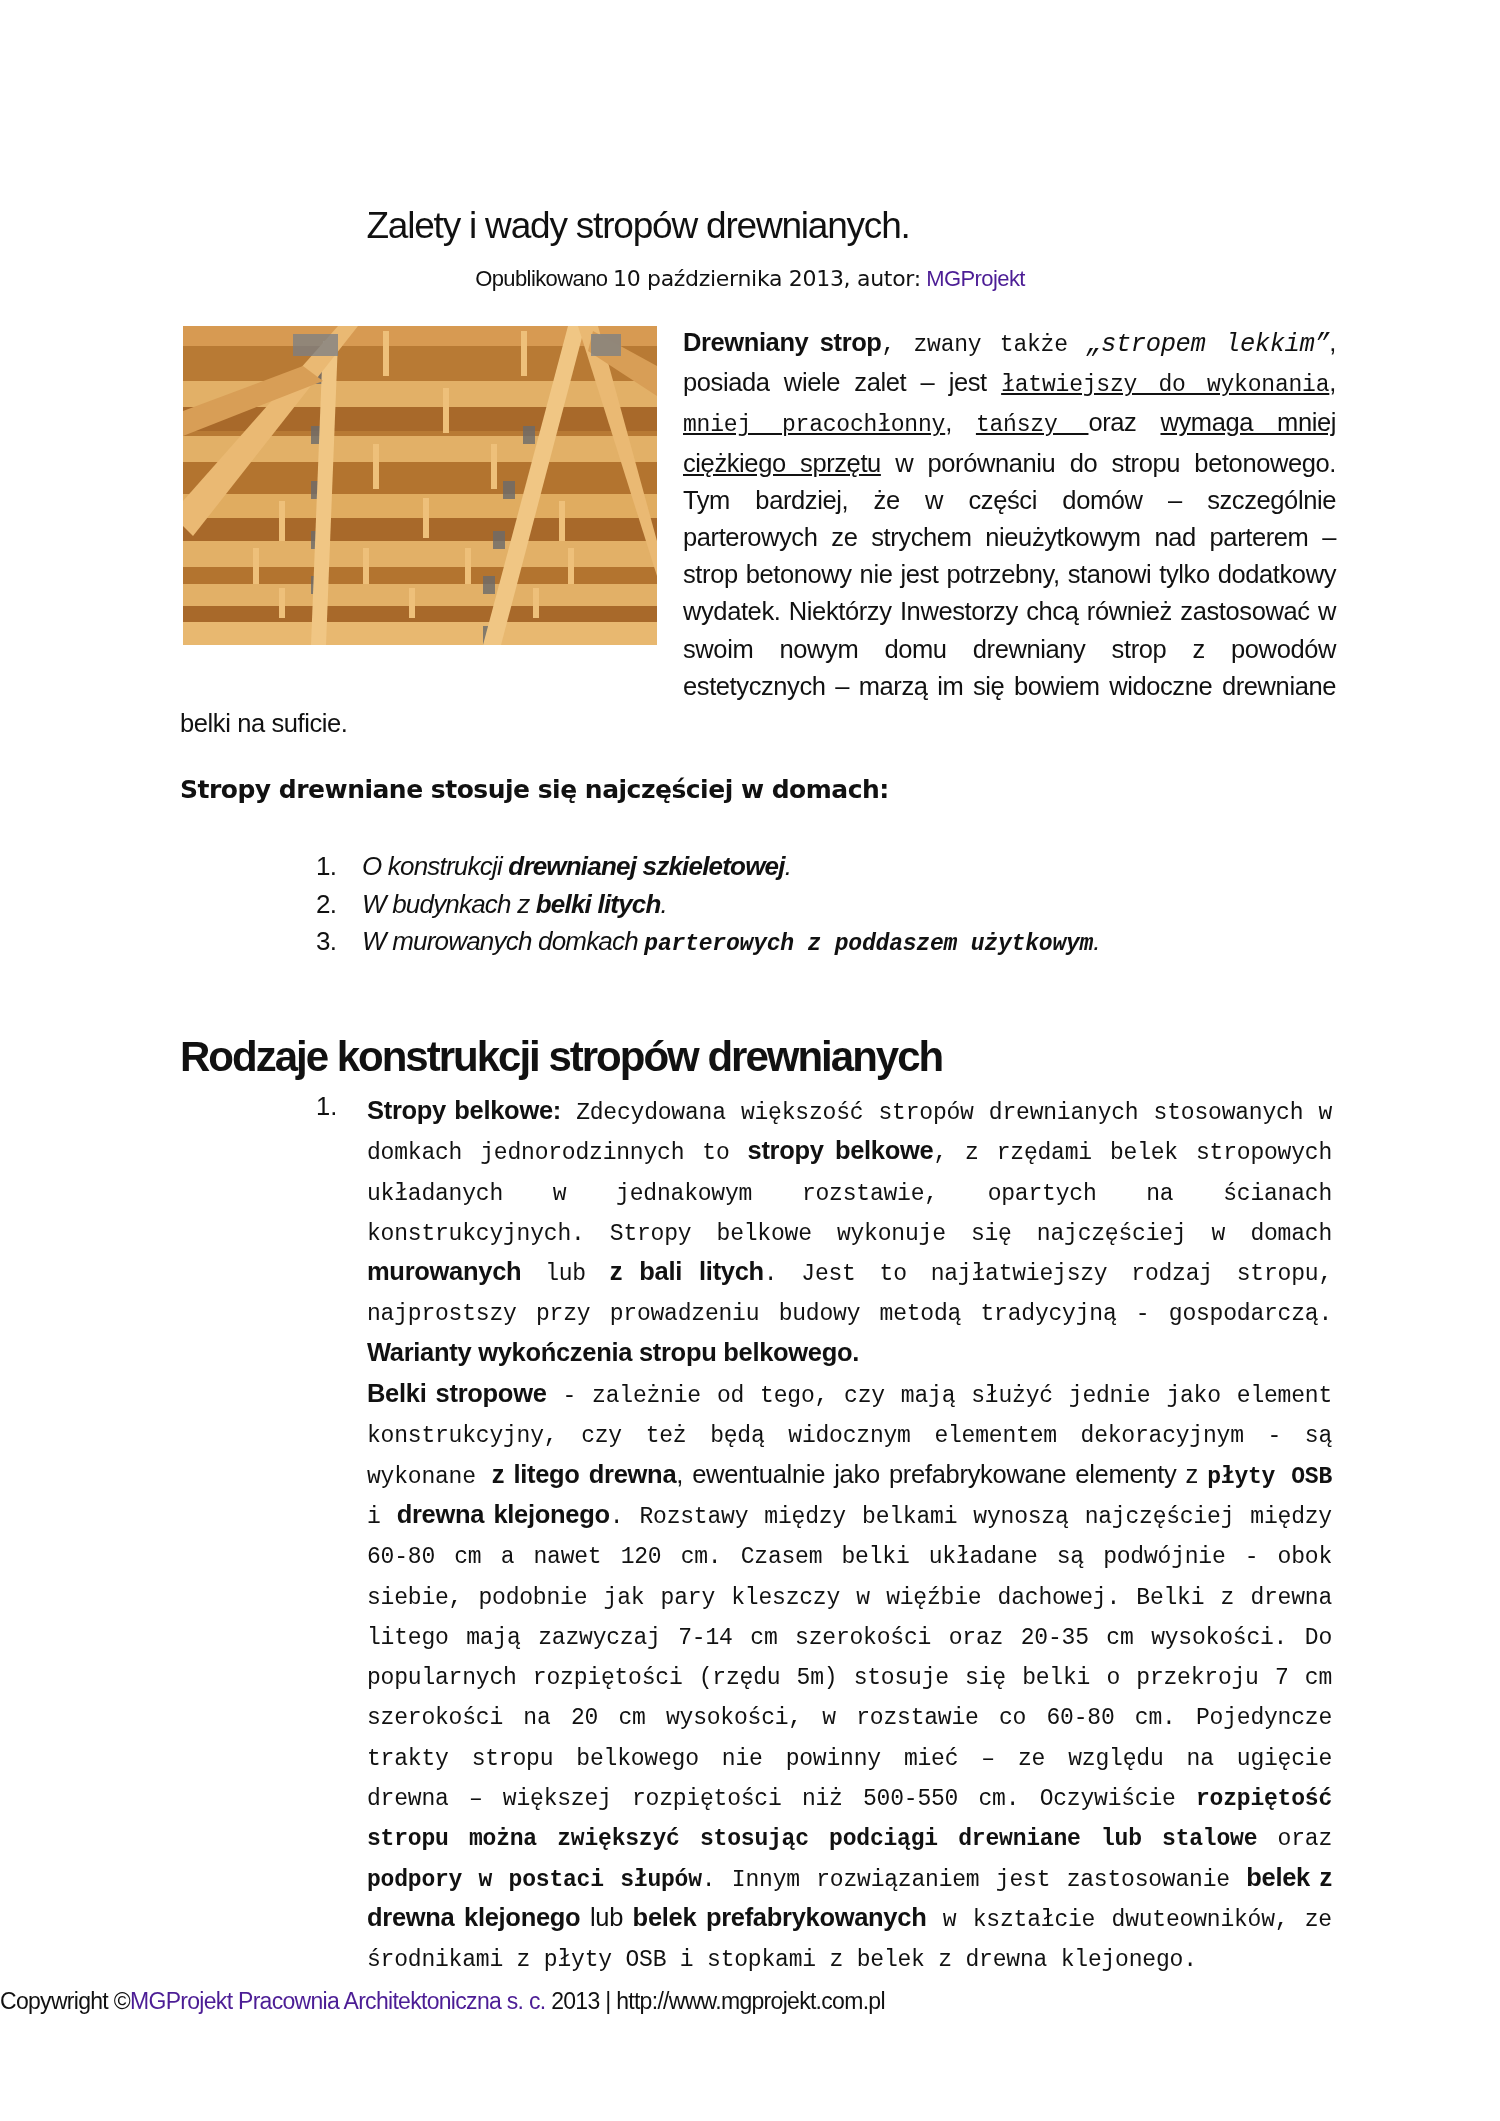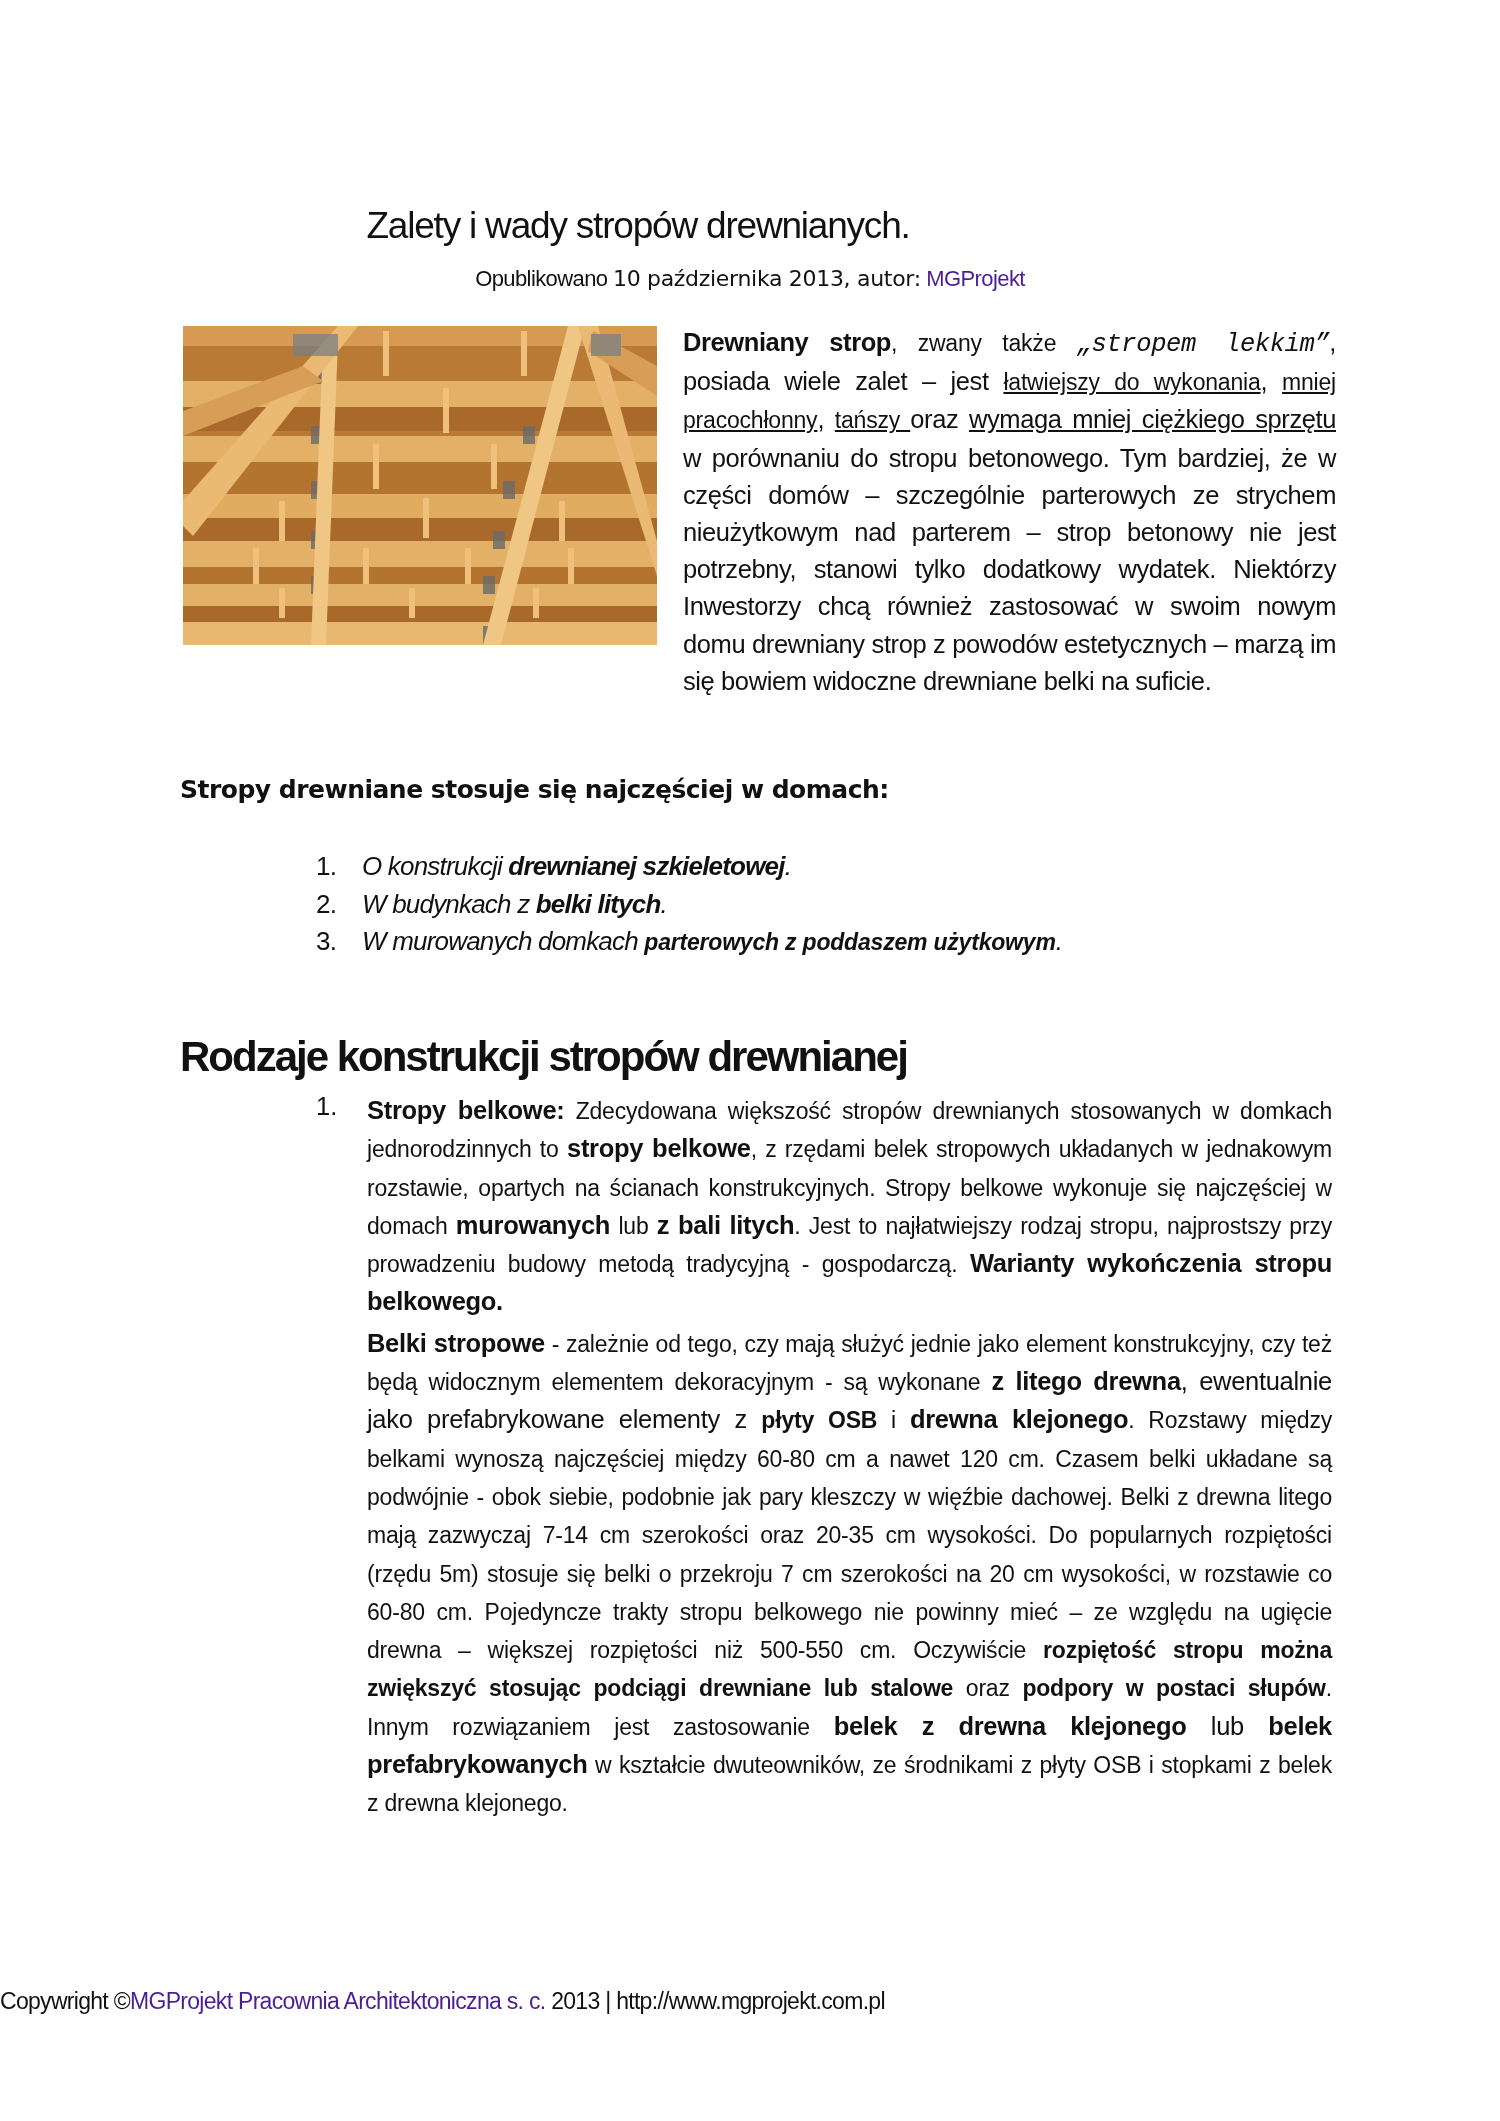--- a/index.html
+++ b/index.html
@@ -5,21 +5,21 @@
   html, body { margin: 0; padding: 0; background: #ffffff; }
   body { width: 1500px; height: 2121px; position: relative; overflow: hidden; color: #111; font-family: "Liberation Sans", sans-serif; }
   .page { position: absolute; left: 0; top: 0; width: 1500px; height: 2121px; background: #fff; }
   .title { position: absolute; left: 0; width: 1276px; top: 180px; text-align: center; font-family: "Liberation Sans", sans-serif; font-size: 37px; letter-spacing: -1.2px; font-weight: normal; }
   .subtitle { position: absolute; left: 0; width: 1500px; top: 266px; text-align: center; font-size: 22px; letter-spacing: -0.6px; }
   .subtitle .date { font-family: "DejaVu Sans", sans-serif; font-size: 22px; letter-spacing: -0.3px; }
   a.lnk { color: #4c1d95; }
   .photo { position: absolute; left: 183px; top: 326px; width: 474px; height: 319px; overflow: hidden; background: #c98a3c; }
   .intro { position: absolute; left: 180px; top: 324px; width: 1156px; font-size: 25.5px; line-height: 37.2px; text-align: justify; letter-spacing: -0.4px; }
   .intro .float-spacer { float: left; width: 503px; height: 348px; }
-  .cal { font-family: Liberation Sans, sans-serif; font-size: 23px; letter-spacing: -0.2px; }
+  .cal { font-family: Liberation Mono, monospace; font-size: 23px; letter-spacing: -0.2px; }
   .u { text-decoration: underline; margin-top: 12px; }
   .b { font-weight: bold; }
   .i { font-style: italic; font-family: Liberation Mono, monospace; }
   .h3 { position: absolute; left: 180px; top: 775px; font-family: "DejaVu Sans", sans-serif; font-weight: bold; font-size: 25px; letter-spacing: -0.5px; }
   .list1 { position: absolute; left: 316px; top: 848px; font-size: 26px; line-height: 37.5px; letter-spacing: -0.8px; }
   .list1 .row { display: flex; }
   .list1 .num { width: 46px; }
   .list1 .txt { font-style: italic; }
   .h2 { position: absolute; left: 180px; top: 998px; font-family: "Liberation Sans", sans-serif; font-weight: bold; font-size: 42px; letter-spacing: -2px; }
   .sec { position: absolute; left: 316px; top: 1088px; width: 1020px; font-size: 25.5px; line-height: 37.3px; }
@@ -119,21 +119,21 @@
     <div class="row">
       <span class="num">2.</span>
       <span class="txt"><span>W budynkach z </span><span class="b">belki litych</span><span>.</span></span>
     </div>
     <div class="row">
       <span class="num">3.</span>
       <span class="txt"><span>W murowanych domkach </span><span class="b cal" style="font-style:italic">parterowych z poddaszem użytkowym</span><span>.</span></span>
     </div>
   </div>
 
-  <h2 class="h2">Rodzaje konstrukcji stropów drewnianej</h2>
+  <h2 class="h2">Rodzaje konstrukcji stropów drewnianych</h2>
 
   <div class="sec">
     <span class="num">1.</span>
     <div class="body">
       <p><span class="b">Stropy belkowe:</span><span class="cal"> Zdecydowana większość stropów drewnianych stosowanych w domkach jednorodzinnych to </span><span class="b">stropy belkowe</span><span class="cal">, z rzędami belek stropowych układanych w jednakowym rozstawie, opartych na ścianach konstrukcyjnych. Stropy belkowe wykonuje się najczęściej w domach </span><span class="b">murowanych</span><span class="cal"> lub </span><span class="b">z bali litych</span><span class="cal">. Jest to najłatwiejszy rodzaj stropu, najprostszy przy prowadzeniu budowy metodą tradycyjną - gospodarczą. </span><span class="b">Warianty wykończenia stropu belkowego.</span></p>
       <p><span class="b">Belki stropowe</span><span class="cal"> - zależnie od tego, czy mają służyć jednie jako element konstrukcyjny, czy też będą widocznym elementem dekoracyjnym - są wykonane </span><span class="b">z litego drewna</span><span>, ewentualnie jako prefabrykowane elementy z </span><span class="b cal">płyty OSB</span><span class="cal"> i </span><span class="b">drewna klejonego</span><span class="cal">.  Rozstawy między belkami wynoszą najczęściej między 60-80 cm a nawet 120 cm. Czasem belki układane są podwójnie - obok siebie, podobnie jak pary kleszczy w więźbie dachowej. Belki z drewna litego mają zazwyczaj 7-14 cm szerokości oraz 20-35 cm wysokości. Do popularnych rozpiętości (rzędu 5m) stosuje się belki o przekroju  7 cm szerokości  na 20 cm wysokości, w rozstawie co 60-80 cm. Pojedyncze trakty stropu belkowego nie powinny mieć – ze względu na ugięcie drewna – większej rozpiętości niż 500-550 cm. Oczywiście </span><span class="b cal">rozpiętość stropu można zwiększyć stosując podciągi drewniane lub stalowe</span><span class="cal"> oraz </span><span class="b cal">podpory w postaci słupów</span><span class="cal">. Innym rozwiązaniem jest zastosowanie </span><span class="b">belek z drewna klejonego</span><span> lub </span><span class="b">belek prefabrykowanych</span><span class="cal"> w kształcie dwuteowników, ze środnikami z płyty OSB i stopkami z belek z drewna klejonego.</span></p>
     </div>
   </div>
 
   <div class="footer">

